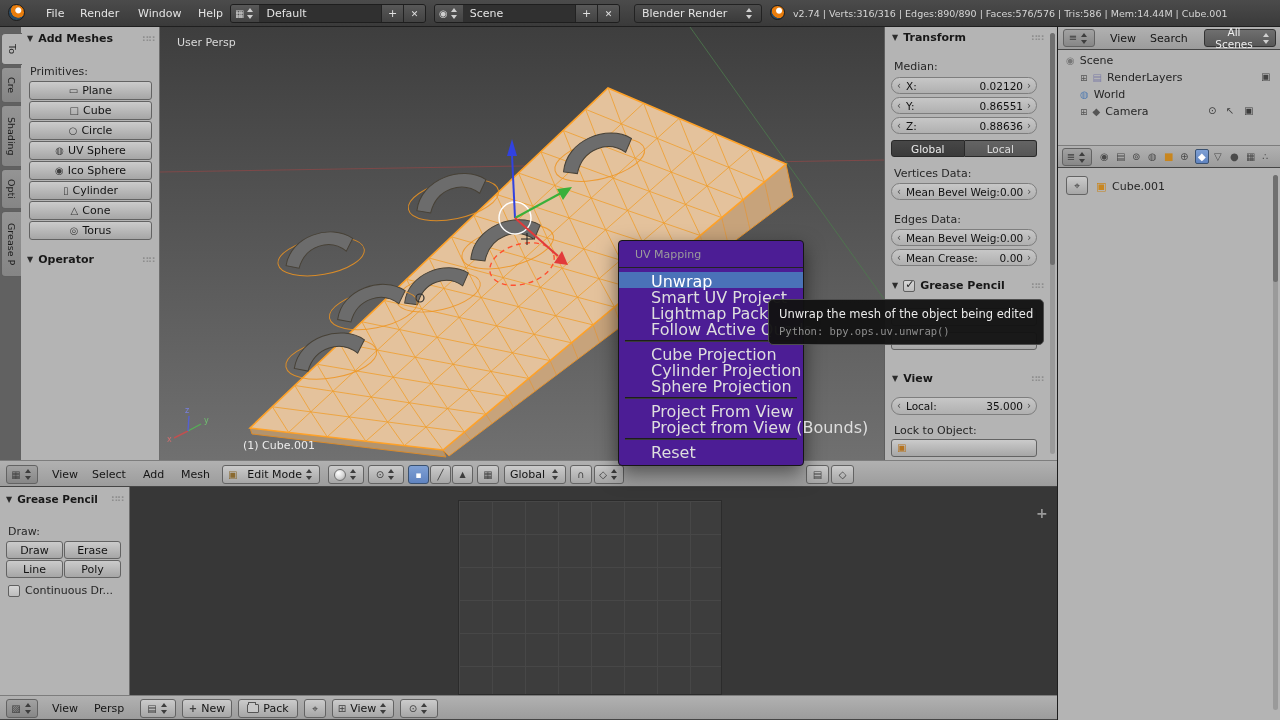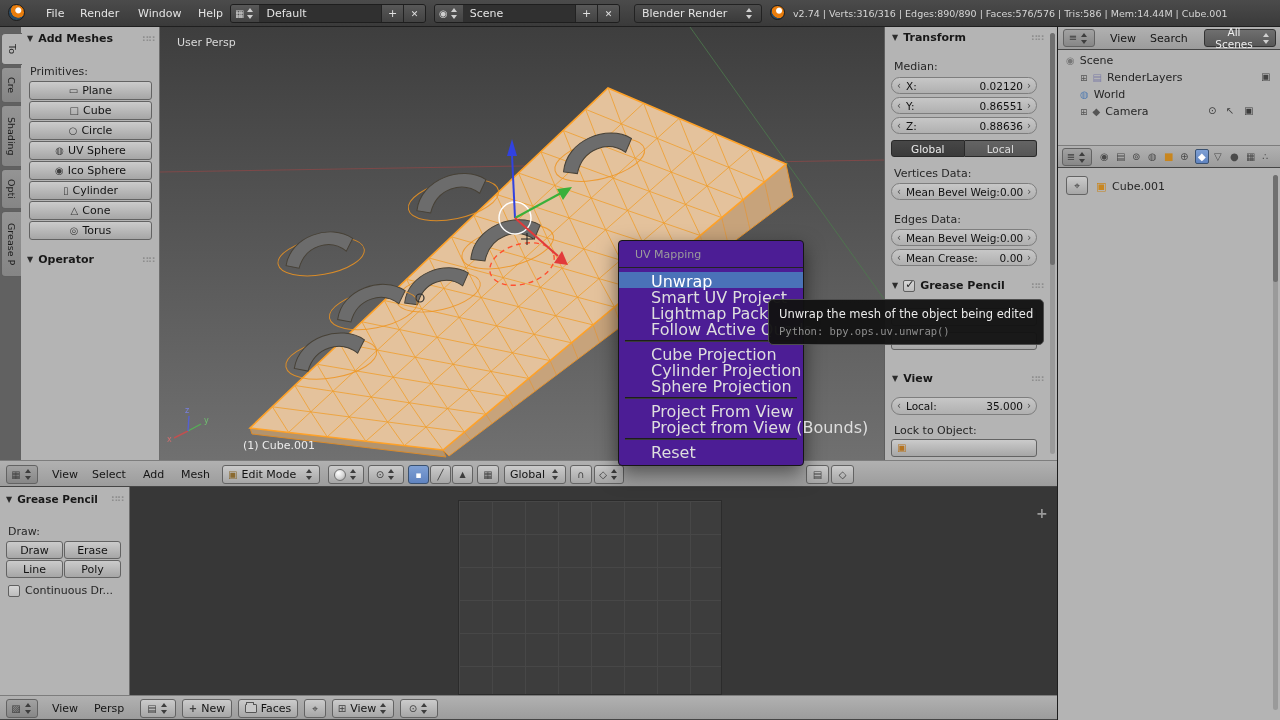--- a/index.html
+++ b/index.html
@@ -418,21 +418,21 @@
     <span class="ic">▦</span>
     <span class="arrows"></span>
   </div>
   <span class="abs mtxt" style="left:52px;top:7px">View</span>
   <span class="abs mtxt" style="left:92px;top:7px">Select</span>
   <span class="abs mtxt" style="left:143px;top:7px">Add</span>
   <span class="abs mtxt" style="left:181px;top:7px">Mesh</span>
 
   <div class="abs btn" style="left:222px;top:4px;width:98px;height:19px;justify-content:flex-start;padding:0 5px">
     <span class="ic" style="color:#8a6a30">▣</span>
-    <span style="flex:1;text-align:left">Edit Mode</span>
+    <span style="flex:1;text-align:right">Edit Mode</span>
     <span class="arrows"></span>
   </div>
   <div class="abs btn" style="left:328px;top:4px;width:36px;height:19px">
     <span class="sphere"></span>
     <span class="arrows"></span>
   </div>
   <div class="abs btn" style="left:368px;top:4px;width:36px;height:19px">
     <span class="ic">⊙</span>
     <span class="arrows"></span>
   </div>
@@ -511,21 +511,21 @@
   <div class="abs btn" style="left:140px;top:3px;width:36px;height:19px">
     <span class="ic">▤</span>
     <span class="arrows"></span>
   </div>
   <div class="abs btn" style="left:182px;top:3px;width:50px;height:19px">
     <span class="ic" style="font-weight:bold">+</span>
     <span>New</span>
   </div>
   <div class="abs btn" style="left:238px;top:3px;width:60px;height:19px">
     <span class="folder"></span>
-    <span>Faces</span>
+    <span>Pack</span>
   </div>
   <div class="abs btn" style="left:304px;top:3px;width:22px;height:19px">
     <span class="ic">⌖</span>
     </div>
   <div class="abs btn" style="left:332px;top:3px;width:62px;height:19px;padding:0 5px">
     <span class="ic">⊞</span>
     <span style="flex:1;text-align:left">View</span>
     <span class="arrows"></span>
   </div>
   <div class="abs btn" style="left:400px;top:3px;width:38px;height:19px">

